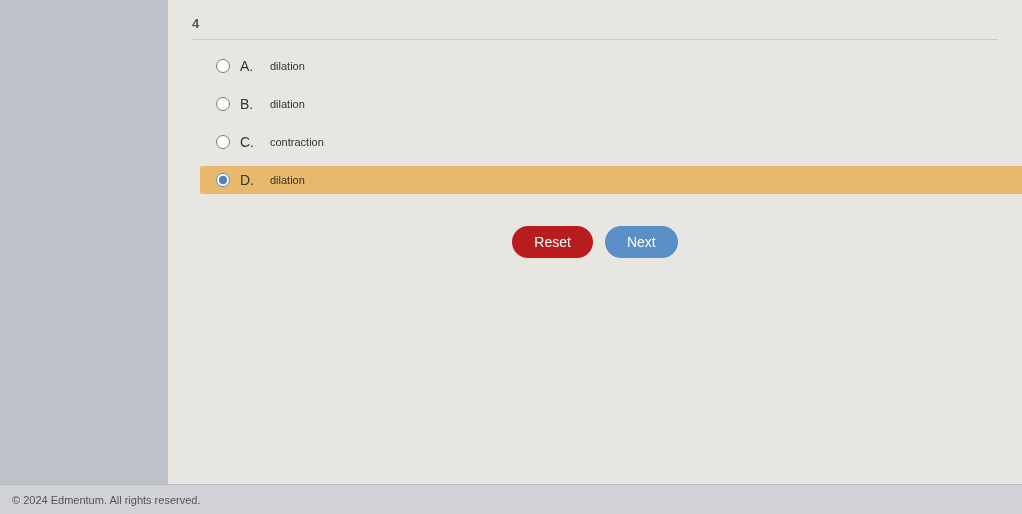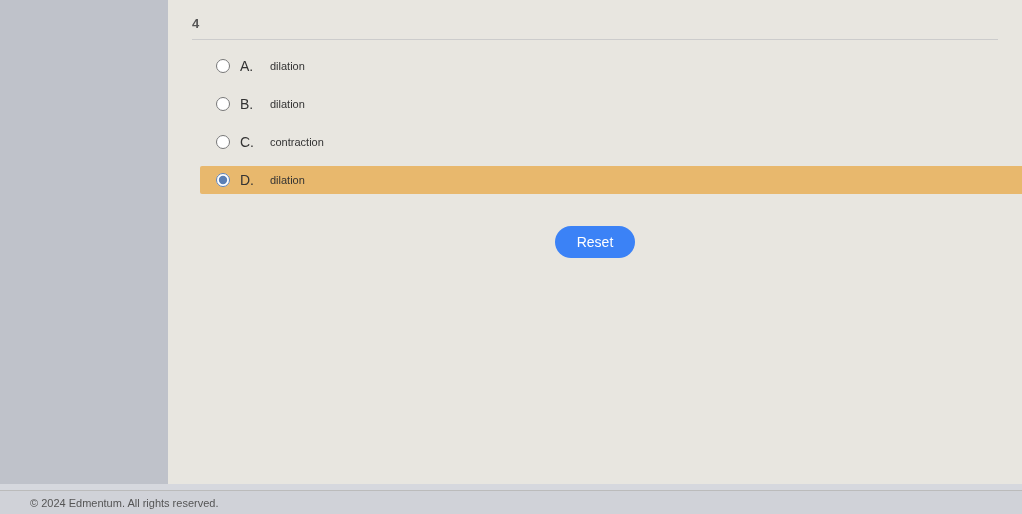--- a/index.html
+++ b/index.html
@@ -84,21 +84,21 @@
     }
 
     .buttons-container {
       display: flex;
       justify-content: center;
       gap: 12px;
       margin-top: 32px;
     }
 
     .btn-reset {
-      background-color: #3b82f6;
+      background-color: #b91c1c;
       color: white;
       border: none;
       border-radius: 20px;
       padding: 8px 22px;
       font-size: 14px;
       cursor: pointer;
       font-weight: 500;
     }
 
     .btn-next {
@@ -119,25 +119,25 @@
       width: 168px;
       bottom: 30px;
       background-color: #bfc2ca;
     }
 
     .footer {
       position: absolute;
       bottom: 0;
       left: 0;
       right: 0;
-      height: 24px;
+      height: 30px;
       background-color: #d0d2d8;
       display: flex;
       align-items: center;
-      padding-left: 30px;
+      padding-left: 12px;
       border-top: 1px solid #bbb;
     }
 
     .footer-text {
       font-size: 11px;
       color: #555;
     }
   </style>
 </head>
 <body>
@@ -170,18 +170,19 @@
     <div class="option-row selected">
       <input type="radio" name="answer" checked="" style="">
       <span class="option-label">D.</span>
       <span class="option-text">dilation</span>
     </div>
 
   </div>
 
   <div class="buttons-container">
     <button class="btn-reset">Reset</button>
+    <button class="btn-next">Next</button>
   </div>
 </div>
 
 <div class="footer">
   <span class="footer-text">© 2024 Edmentum. All rights reserved.</span>
 </div>
 
 </body></html>

